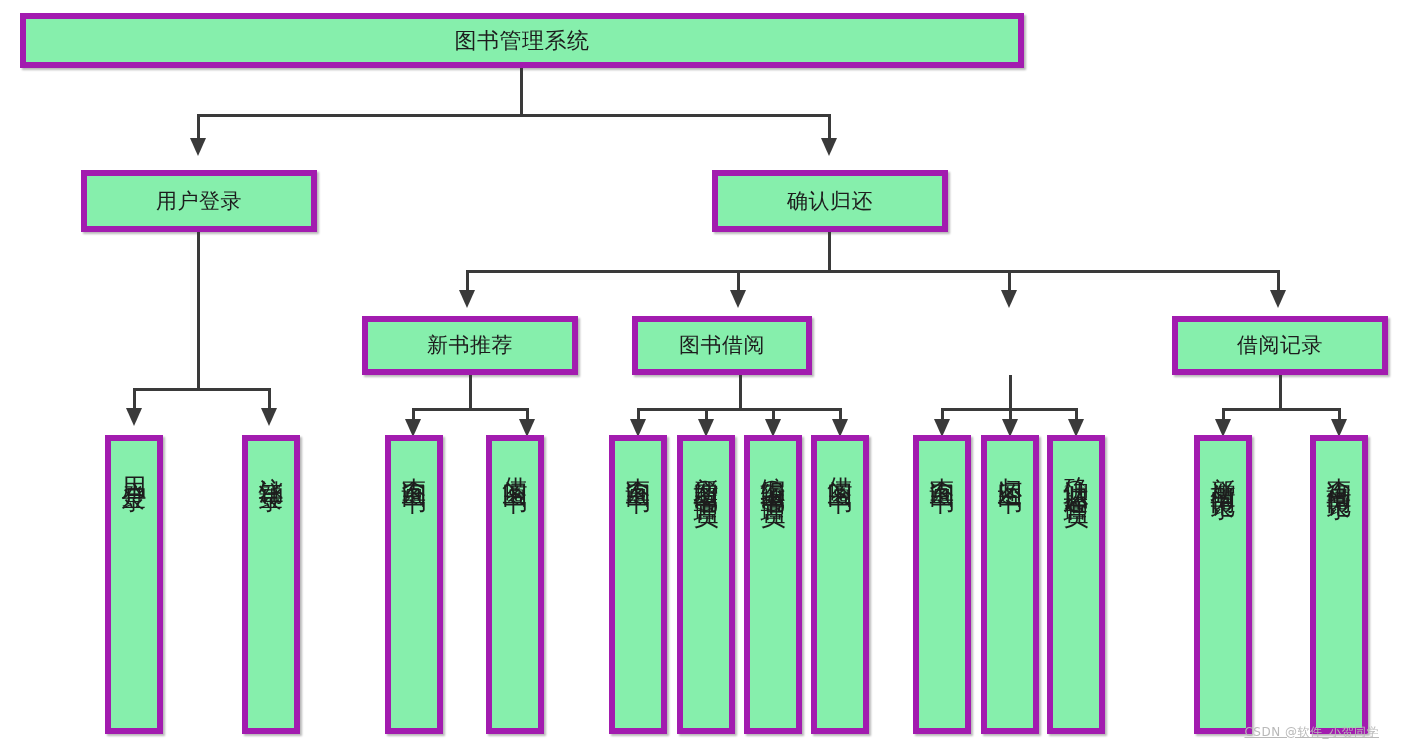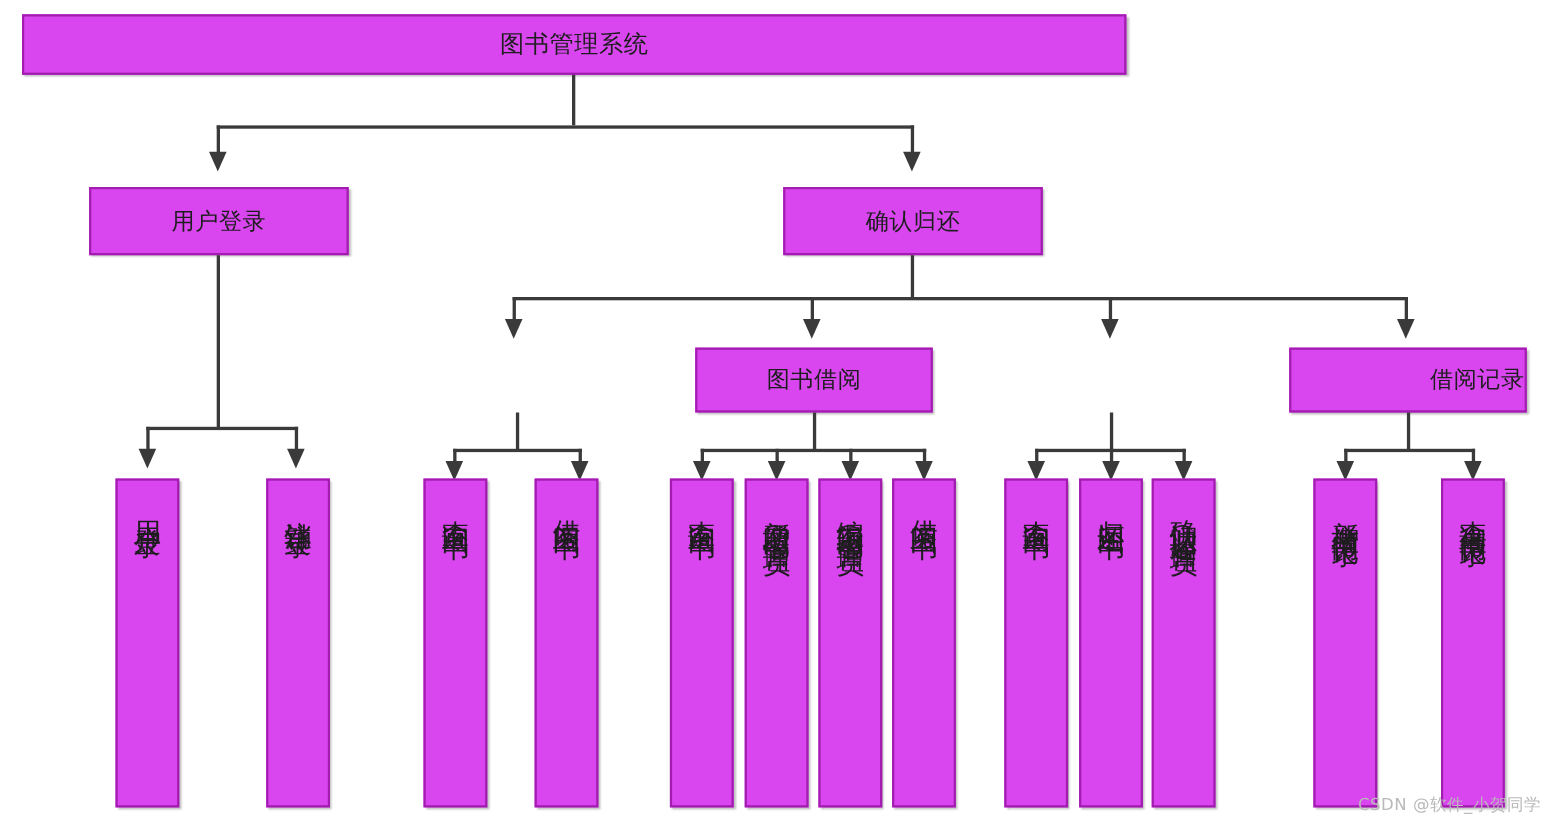--- a/index.html
+++ b/index.html
@@ -6,22 +6,22 @@
   html,body{margin:0;padding:0;background:#ffffff;}
   body{
     font-family:"DejaVu Sans","Liberation Sans",sans-serif;
     width:1405px;height:747px;overflow:hidden;position:relative;
   }
   #canvas{position:absolute;left:0;top:0;width:1405px;height:747px;}
 
   
   .node{
     position:absolute;
-    background:#d946ef;
-    border:2px solid #a21caf;
+    background:#86efac;
+    border:6px solid #a21caf;
     box-sizing:border-box;
     box-shadow:2px 2px 2px rgba(0,0,0,0.28);
     display:flex;align-items:center;justify-content:center;
     color:#1d1d1d;
   }
   .node .label{
     display:block;
     line-height:1.18;
     letter-spacing:0.5px;
     white-space:nowrap;
@@ -50,26 +50,27 @@
     position:absolute;
     width:0;height:0;
     border-left:8px solid transparent;
     border-right:8px solid transparent;
     border-top:18px solid #3a3a3a;
   }
 
   
   #watermark{
     position:absolute;
-    right:4px;bottom:6px;
-    font-size:15px;
+    right:26px;bottom:6px;
+    font-size:12px;
     color:#b9b9b9;
     letter-spacing:0.5px;
     white-space:nowrap;
     pointer-events:none;
+    text-decoration:underline;
   }
 </style>
 </head>
 <body>
 
 <div id="canvas">
 
   <div class="node root h" style="left:20px;top:13px;width:1004px;height:55px;">
     <span class="label">图书管理系统</span>
   </div>
@@ -99,24 +100,27 @@
   <div class="ln h" style="left:466px;top:270px;width:814px;"></div>
   <div class="ln v" style="left:466px;top:270px;height:22px;"></div>
   <div class="ln v" style="left:737px;top:270px;height:22px;"></div>
   <div class="ln v" style="left:1008px;top:270px;height:22px;"></div>
   <div class="ln v" style="left:1277px;top:270px;height:22px;"></div>
   <div class="arrow" style="left:459px;top:290px;"></div>
   <div class="arrow" style="left:730px;top:290px;"></div>
   <div class="arrow" style="left:1001px;top:290px;"></div>
   <div class="arrow" style="left:1270px;top:290px;"></div>
 
-  <div class="node h" style="left:632px;top:316px;width:216px;height:59px;">
+  <div class="node h" style="left:362px;top:316px;width:216px;height:59px;">
+    <span class="label">新书推荐</span>
+  </div>
+  <div class="node h" style="left:632px;top:316px;width:180px;height:59px;">
     <span class="label">图书借阅</span>
   </div>
-  <div class="node h" style="left:1172px;top:316px;width:216px;height:59px;justify-content:flex-end;">
+  <div class="node h" style="left:1172px;top:316px;width:216px;height:59px;">
     <span class="label">借阅记录</span>
   </div>
 
   <div class="ln v" style="left:469px;top:375px;height:35px;"></div>
   <div class="ln h" style="left:412px;top:408px;width:117px;"></div>
   <div class="ln v" style="left:412px;top:408px;height:14px;"></div>
   <div class="ln v" style="left:526px;top:408px;height:14px;"></div>
   <div class="arrow" style="left:405px;top:419px;"></div>
   <div class="arrow" style="left:519px;top:419px;"></div>
 

